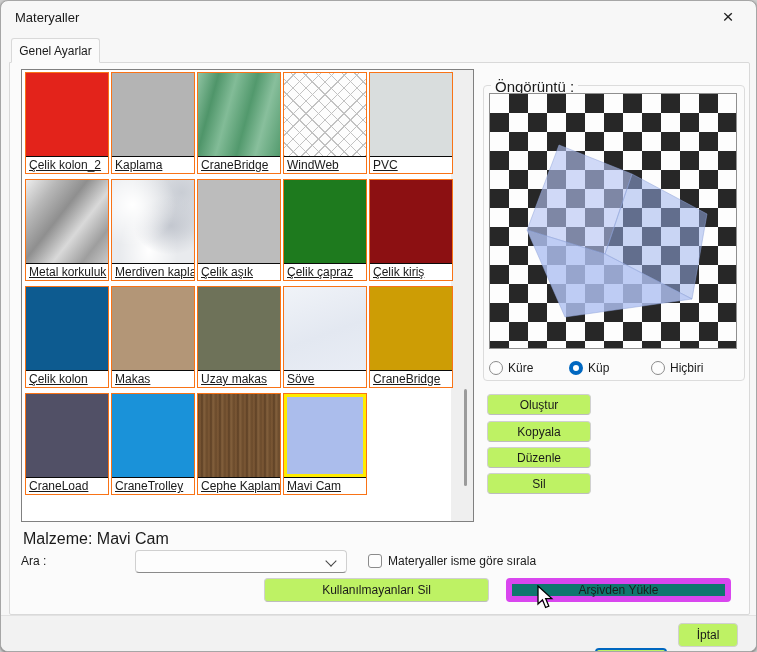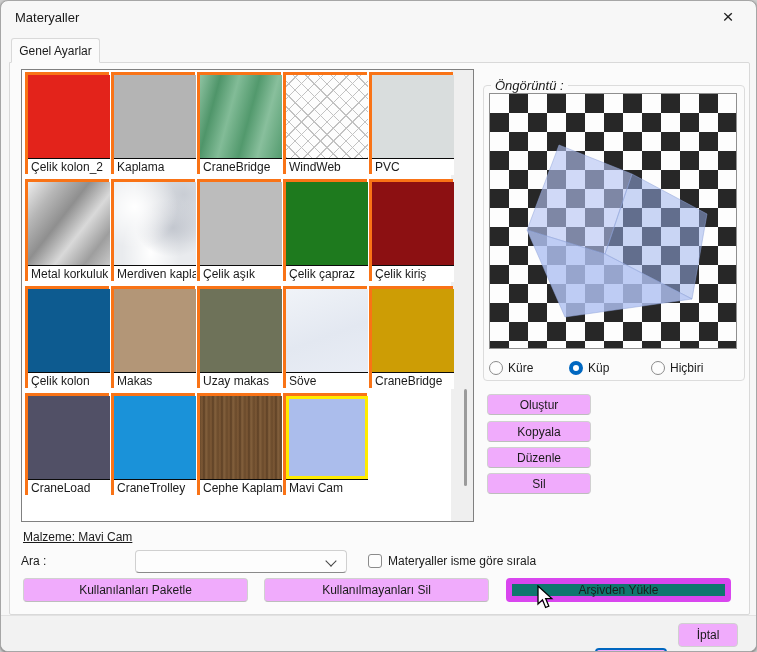--- a/index.html
+++ b/index.html
@@ -17,45 +17,45 @@
   .tabpage{position:absolute;left:8px;top:61px;width:741px;height:553px;
     background:#fbfbfb;border:1px solid #d9d9d9;border-radius:0 2px 2px 2px;}
 
   
   .list{position:absolute;left:20px;top:68px;width:453px;height:453px;
     background:#ffffff;border:1px solid #808080;}
   .scroll-track{position:absolute;left:450px;top:69px;width:22px;height:451px;background:#efefef;}
   .scroll-thumb{position:absolute;left:463px;top:388px;width:3px;height:97px;background:#9b9b9b;border-radius:2px;}
   .grid{position:absolute;left:24px;top:71px;display:grid;
     grid-template-columns:repeat(5,84px);grid-auto-rows:102px;column-gap:2px;row-gap:5px;}
-  .cell{width:84px;height:102px;border:3px solid #f97316;background:#4c1d95;}
+  .cell{width:84px;height:102px;border:1px solid #f97316;background:#4c1d95;text-decoration:underline;}
   .swatch{width:82px;height:83px;}
   .cell.selected .swatch{border:3px solid var(--sel);}
   .cl{width:82px;height:17px;border-top:1px solid #0a0a0a;background:#fff;
     font-size:12px;line-height:16px;padding-left:3px;white-space:nowrap;overflow:hidden;}
 
   
   .groupbox{position:absolute;left:482px;top:84px;width:262px;height:296px;
     border:1px solid #dcdcdc;border-radius:4px;}
-  .gb-label{position:absolute;left:490px;top:77px;background:#fbfbfb;padding:0 4px;font-size:13px;font-style:italic;}
+  .gb-label{position:absolute;left:490px;top:77px;background:#fbfbfb;padding:0 4px;font-size:15px;}
   .preview{position:absolute;left:488px;top:92px;width:248px;height:256px;border:1px solid #8f8f8f;}
   .preview svg{position:absolute;left:0;top:0;}
 
   .radio{position:absolute;top:358px;height:18px;display:flex;align-items:center;gap:5px;font-size:12px;}
   .rdot{width:14px;height:14px;border-radius:50%;background:#fdfdfd;border:1px solid #8b8b8b;}
   .radio.selected .rdot{border:4px solid var(--accent);background:#ffffff;}
 
-  .btn{position:absolute;background:#f0abfc;border:1px solid #d0d0d0;border-radius:4px;
+  .btn{position:absolute;background:#bef264;border:1px solid #d0d0d0;border-radius:4px;
     font-size:12px;display:flex;align-items:center;justify-content:center;color:#1a1a1a;}
   .side-btn{left:486px;width:104px;height:21px;border-bottom-color:#bdbdbd;}
   .wide-btn{top:577px;width:225px;height:24px;border-bottom-color:#bdbdbd;}
   .btn.hover{background:#0f766e;border:6px solid #d946ef;}
   .btn.default{border:2px solid var(--accent);}
 
-  .info-label{position:absolute;left:22px;top:529px;font-size:12px;text-decoration:underline;}
+  .info-label{position:absolute;left:22px;top:529px;font-size:16px;}
   .search-label{position:absolute;left:20px;top:553px;font-size:12px;}
   .combo{position:absolute;left:134px;top:549px;width:212px;height:23px;background:#fdfdfd;
     border:1px solid #d0d0d0;border-bottom-color:#8a8a8a;border-radius:4px;}
   .combo input{position:absolute;left:6px;top:2px;width:180px;height:17px;border:none;outline:none;
     background:transparent;font-size:12px;}
   .chevron{position:absolute;right:11px;top:6px;width:8px;height:8px;
     border-right:1.4px solid #454545;border-bottom:1.4px solid #454545;transform:rotate(45deg);}
   .checkbox{position:absolute;left:367px;top:553px;width:14px;height:14px;background:#fdfdfd;
     border:1px solid #8b8b8b;border-radius:3px;}
   .check-label{position:absolute;left:387px;top:553px;font-size:12px;}
@@ -194,21 +194,20 @@
 
   <span class="info-label">Malzeme: Mavi Cam</span>
   <span class="search-label">Ara :</span>
   <div class="combo">
     <input value="" style="">
     <span class="chevron"></span>
   </div>
   <span class="checkbox"></span>
   <span class="check-label">Materyaller isme göre sırala</span>
 
-  <div class="btn wide-btn" style="left:22px">Kullanılanları Paketle</div>
   <div class="btn wide-btn" style="left:263px">Kullanılmayanları Sil</div>
   <div class="btn wide-btn hover" style="left:505px">Arşivden Yükle</div>
 
   <svg class="cursor" width="22" height="26" viewBox="0 0 22 26">
     <path d="M1 1 L1 19 L5.5 14.8 L8.6 22.5 L11.8 21.1 L8.7 13.6 L14.8 13.6 Z" fill="#ffffff" stroke="#000000" stroke-width="1.3"></path>
   </svg>
 
   <div class="footer-divider"></div>
   <div class="footer"></div>
   <div class="btn default ok-btn">Tamam</div>

